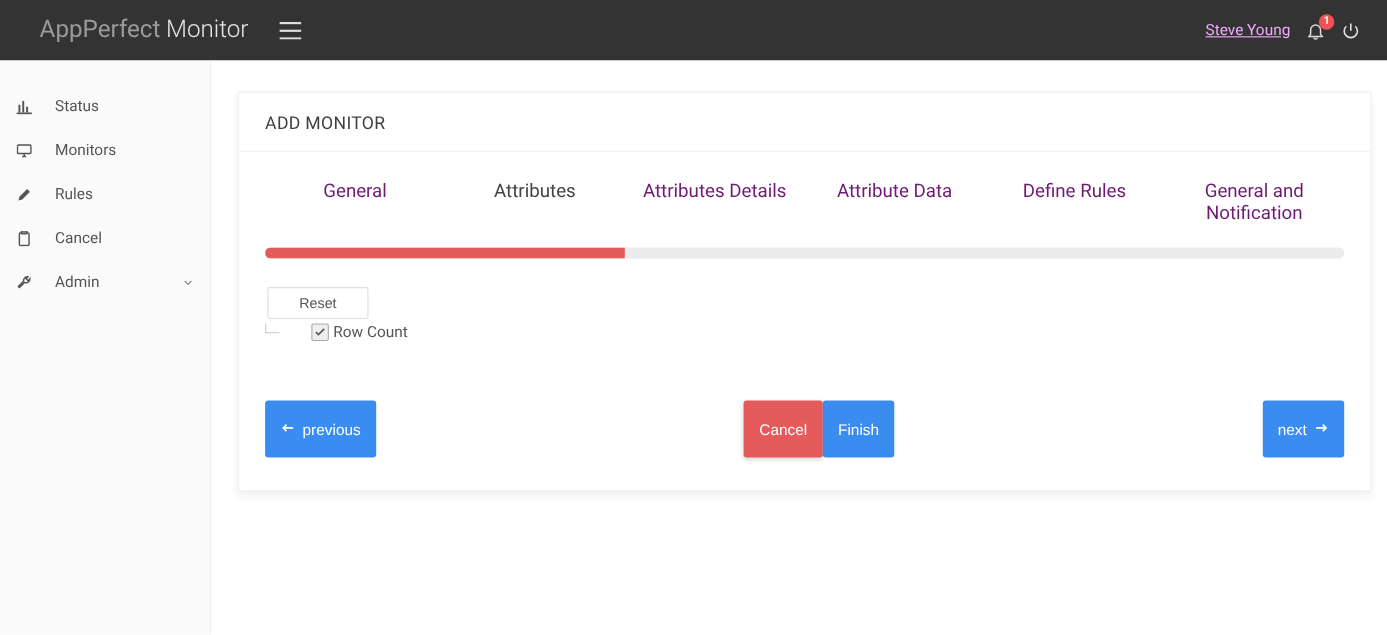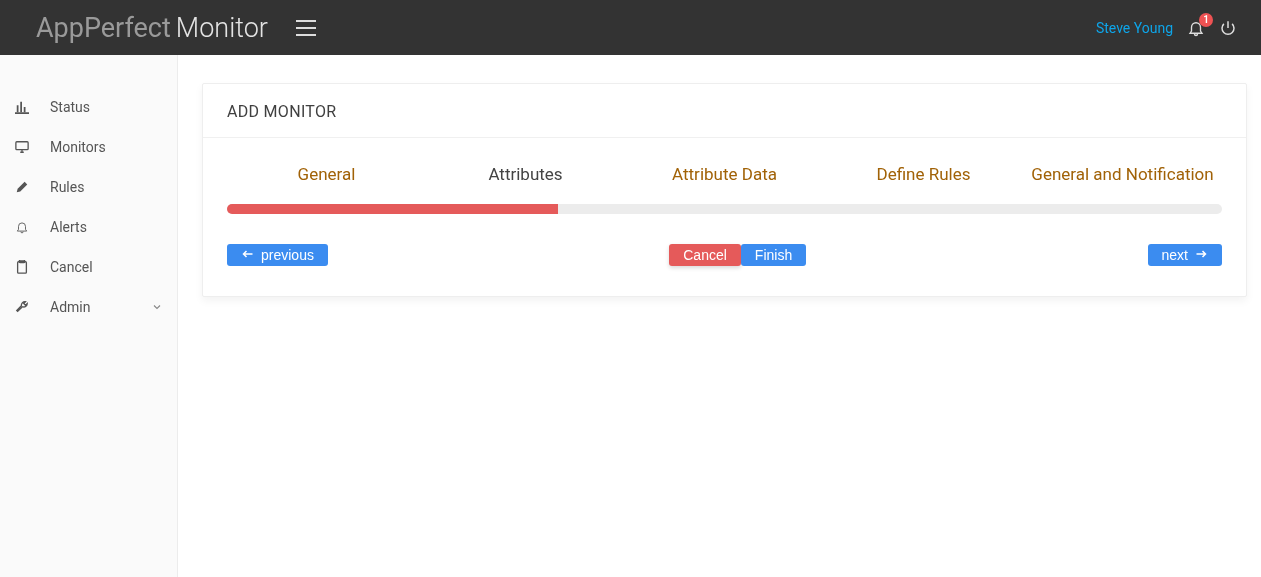--- a/index.html
+++ b/index.html
@@ -1,63 +1,63 @@
 <!DOCTYPE html>
 <html><head>
   <meta charset="utf-8">
   <style>
     * { margin: 0; padding: 0; box-sizing: border-box; }
     body { font-family: -apple-system, BlinkMacSystemFont, "Segoe UI", Roboto, "Helvetica Neue", Arial, sans-serif; background: #fff; width: 1261px; height: 577px; overflow: hidden; }
 
     
     .header { height: 55px; background: #333333; color: #fff; display: flex; align-items: center; padding: 0 24px 0 36px; }
-    .brand { font-size: 27px; display: flex; align-items: baseline; gap: 5px; }
+    .brand { font-size: 22px; display: flex; align-items: baseline; gap: 5px; }
     .brand-light { color: #9a9a9a; font-weight: 400; }
     .brand-bold { color: #e4e4e4; font-weight: 300; }
     .hamburger { margin-left: 28px; cursor: pointer; display:flex; align-items:center; }
     .hamburger svg { fill: #ddd; }
     .spacer { flex: 1; }
-    .user-name { color: #0ea5e9; font-size: 14px; margin-right: 14px; }
+    .user-name { color: #f0abfc; font-size: 14px; margin-right: 14px; text-decoration: underline; }
     .bell-wrap { position: relative; margin-right: 14px; cursor:pointer; display:flex; align-items:center; }
     .bell-wrap svg { stroke: #ddd; fill:none; }
     .badge { position: absolute; top: -6px; right: -8px; background: #ee5253; color: #fff; font-size: 10px; border-radius: 50%; width: 14px; height: 14px; display: flex; align-items: center; justify-content: center; font-weight:600; }
     .power { cursor:pointer; display:flex; align-items:center; }
     .power svg { stroke: #ddd; fill:none; }
 
     
     .main-body { display: flex; height: calc(577px - 55px); }
-    .sidebar { width: 178px; background: #fafafa; border-right: 1px solid #ececec; padding-top: 32px; }
+    .sidebar { width: 192px; background: #fafafa; border-right: 1px solid #ececec; padding-top: 22px; }
     .sbitem { display: flex; align-items: center; padding: 12px 14px; font-size: 14px; color: #555; cursor: pointer; }
     .sbicon { width: 16px; height: 16px; margin-right: 20px; display:flex; align-items:center; justify-content:center; }
     .sbicon svg { stroke:#555; fill:none; stroke-width:1.5; }
     .sbicon.solid svg { fill:#555; stroke:none; }
     .sbchev { margin-left: auto; display:flex; align-items:center; }
     .sbchev svg { stroke:#888; fill:none; }
 
     
     .content { flex: 1; padding: 28px 14px 0 24px; background: #fff; }
     .card { background: #fff; border: 1px solid #eee; border-radius: 2px; box-shadow: 0 4px 8px rgba(0,0,0,0.05); }
     .card-head { padding: 18px 24px 16px 24px; color: #404040; font-size: 16px; letter-spacing: .3px; border-bottom: 1px solid #f0f0f0; }
     .card-body { padding: 0 24px 30px 24px; }
 
     .wiz-tabs { display: flex; padding: 26px 0 20px 0; }
-    .wiz-tab { flex:1; text-align:center; color:#a16207; font-size:17px; cursor:pointer; line-height:1.2; }
+    .wiz-tab { flex:1; text-align:center; color:#701a75; font-size:17px; cursor:pointer; line-height:1.2; }
     .wiz-tab.active { color:#444; }
 
     .progress { height: 10px; background: #ececec; border-radius: 5px; overflow: hidden; margin-bottom: 26px; }
     .progress-fill { height: 100%; background: #e55a5a; width: 33.3%; }
 
     .reset-btn { border:1px solid #ddd; background:#fff; color:#555; font-size:13px; padding: 6px 28px; cursor:pointer; border-radius:2px; margin-left:2px; }
     .tree-row { margin-top: 4px; padding-left: 18px; display:flex; align-items:center; color:#555; font-size:14px; position:relative; }
     .tree-row::before { content:""; position:absolute; left:0; top:0; height:50%; width:12px; border-left:1px solid #ccc; border-bottom:1px solid #ccc; }
     .chk-visual { width:16px; height:16px; border:1px solid #aaa; border-radius:2px; background:#eee; display:inline-flex; align-items:center; justify-content:center; margin-left:24px; margin-right:4px; }
     .chk-visual svg { stroke:#555; fill:none; stroke-width:2; }
 
     .wiz-foot { display:flex; align-items:center; margin-top: 30px; }
-    .btn { border:none; font-size:14px; padding: 3px 14px; border-radius:3px; cursor:pointer; color:#fff; display:inline-flex; align-items:flex-end; gap:6px; }
+    .btn { border:none; font-size:14px; padding: 18px 14px; border-radius:3px; cursor:pointer; color:#fff; display:inline-flex; align-items:flex-end; gap:6px;margin-top:24px; }
     .btn-blue { background:#3b8cf0; }
     .btn-red { background:#e55a5a; box-shadow: 0 2px 4px rgba(0,0,0,.15); }
     .foot-center { flex:1; display:flex; justify-content:center; }
   </style>
 </head>
 <body>
 
 <div class="header">
   <div class="brand">
     <span class="brand-light">AppPerfect</span>
@@ -113,29 +113,20 @@
     <div class="sbitem">
       <span class="sbicon solid">
         <svg width="14" height="14" viewBox="0 0 16 16">
             <path d="M2 14l1-4 8-8 3 3-8 8-4 1z"></path>
           </svg>
       </span>
       <span>Rules</span>
     </div>
     <div class="sbitem">
       <span class="sbicon">
-        <svg width="14" height="14" viewBox="0 0 24 24" stroke-width="1.8">
-            <path d="M18 16v-5a6 6 0 10-12 0v5l-2 3h16l-2-3z"></path>
-            <path d="M10 20a2 2 0 004 0"></path>
-          </svg>
-      </span>
-      <span>Alerts</span>
-    </div>
-    <div class="sbitem">
-      <span class="sbicon">
         <svg width="14" height="14" viewBox="0 0 16 16">
             <rect x="3" y="2" width="10" height="13" rx="1"></rect>
             <rect x="5" y="0" width="6" height="3" rx="1"></rect>
           </svg>
       </span>
       <span>Cancel</span>
     </div>
     <div class="sbitem">
       <span class="sbicon">
         <svg width="14" height="14" viewBox="0 0 16 16">
@@ -151,26 +142,38 @@
     </div>
   </div>
 
   <div class="content">
     <div class="card">
       <div class="card-head">ADD MONITOR</div>
       <div class="card-body">
         <div class="wiz-tabs">
           <div class="wiz-tab">General</div>
           <div class="wiz-tab active">Attributes</div>
+          <div class="wiz-tab">Attributes Details</div>
           <div class="wiz-tab">Attribute Data</div>
           <div class="wiz-tab">Define Rules</div>
           <div class="wiz-tab">General and Notification</div>
         </div>
         <div class="progress">
           <div class="progress-fill"></div>
+        </div>
+        <div>
+          <button class="reset-btn">Reset</button>
+          <div class="tree-row">
+            <span class="chk-visual">
+              <svg width="12" height="12" viewBox="0 0 16 16">
+                  <path d="M3 8l3 3 7-7"></path>
+                </svg>
+            </span>
+            <span>Row Count</span>
+          </div>
         </div>
         <div class="wiz-foot">
           <button class="btn btn-blue">
             <span>
               <svg width="14" height="12" viewBox="0 0 16 16" stroke="#fff" fill="none" stroke-width="2">
                   <path d="M14 8H2M6 4L2 8l4 4"></path>
                 </svg>
             </span>
             <span>previous</span>
           </button>

